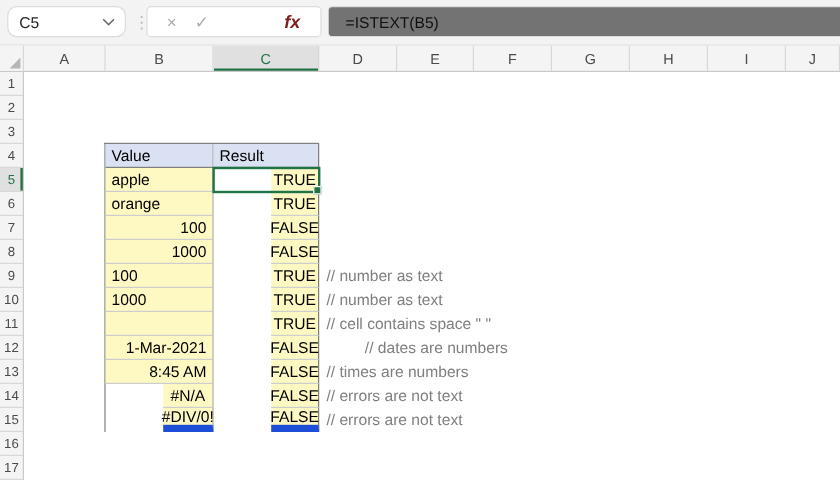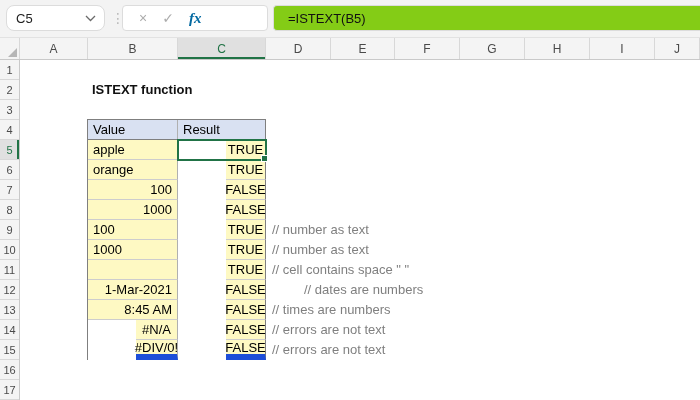--- a/index.html
+++ b/index.html
@@ -10,23 +10,23 @@
   .chrome{position:relative;height:37px;background:#F3F3F3;border-bottom:1px solid #E2E2E2;}
   .name-box{position:absolute;left:6px;top:5px;width:99px;height:26px;background:#fff;
     border:1px solid #DCDCDC;border-radius:8px;display:flex;align-items:center;box-sizing:border-box;}
   .nb-text{flex:1;padding-left:9px;font-size:13px;color:#222;}
   .chev{margin-right:8px;display:flex;align-items:center;}
   .grip{position:absolute;left:111px;top:8px;color:#B9B9B9;font-size:14px;line-height:20px;}
   .fn-box{position:absolute;left:122px;top:5px;width:146px;height:26px;background:#fff;
     border:1px solid #DCDCDC;border-radius:4px;display:flex;align-items:center;gap:15px;
     padding-left:16px;box-sizing:border-box;}
   .ic{font-size:14px;color:#ACACAC;}
-  .fx{font-family:Liberation Serif, serif;font-style:italic;font-weight:bold;
-    font-size:15px;color:#0369a1;}
-  .f-input{position:absolute;left:273px;top:5px;width:427px;height:26px;background:#84cc16;
+  .fx{font-family:Liberation Sans, sans-serif;font-style:italic;font-weight:bold;
+    font-size:15px;color:#7f1d1d;margin-left:48px;}
+  .f-input{position:absolute;left:273px;top:5px;width:427px;height:26px;background:#737373;
     border:1px solid #DCDCDC;border-right:none;border-radius:4px 0 0 4px;display:flex;
     align-items:center;padding-left:14px;font-size:13px;color:#111;box-sizing:border-box;}
 
   
   .headers-row{display:flex;height:22px;background:#F4F4F4;border-bottom:1px solid #C9C9C9;box-sizing:border-box;}
   .corner{width:20px;height:21px;border-right:1px solid #D8D8D8;position:relative;box-sizing:border-box;background:#F4F4F4;}
   .tri{position:absolute;right:2px;bottom:2px;width:0;height:0;
     border-left:9px solid transparent;border-bottom:9px solid #B6B6B6;}
   .col-h{height:21px;box-sizing:border-box;border-right:1px solid #D8D8D8;display:flex;
     align-items:center;justify-content:center;font-size:12px;color:#4A4A4A;}
@@ -122,21 +122,20 @@
         <div class="row-h">10</div>
         <div class="row-h">11</div>
         <div class="row-h">12</div>
         <div class="row-h">13</div>
         <div class="row-h">14</div>
         <div class="row-h">15</div>
         <div class="row-h">16</div>
         <div class="row-h">17</div>
       </div>
     <div class="canvas">
-      <div class="title">ISTEXT function</div>
       <div id="tbl" class="tbl">
           <div class="cell head a-left colB">Value</div>
           <div class="cell head a-left colC">Result</div>
           <div class="cell colB a-left">apple</div>
           <div class="cell colC a-center">TRUE</div>
           <div class="cell colB a-left">orange</div>
           <div class="cell colC a-center">TRUE</div>
           <div class="cell colB a-right">100</div>
           <div class="cell colC a-center">FALSE</div>
           <div class="cell colB a-right">1000</div>

